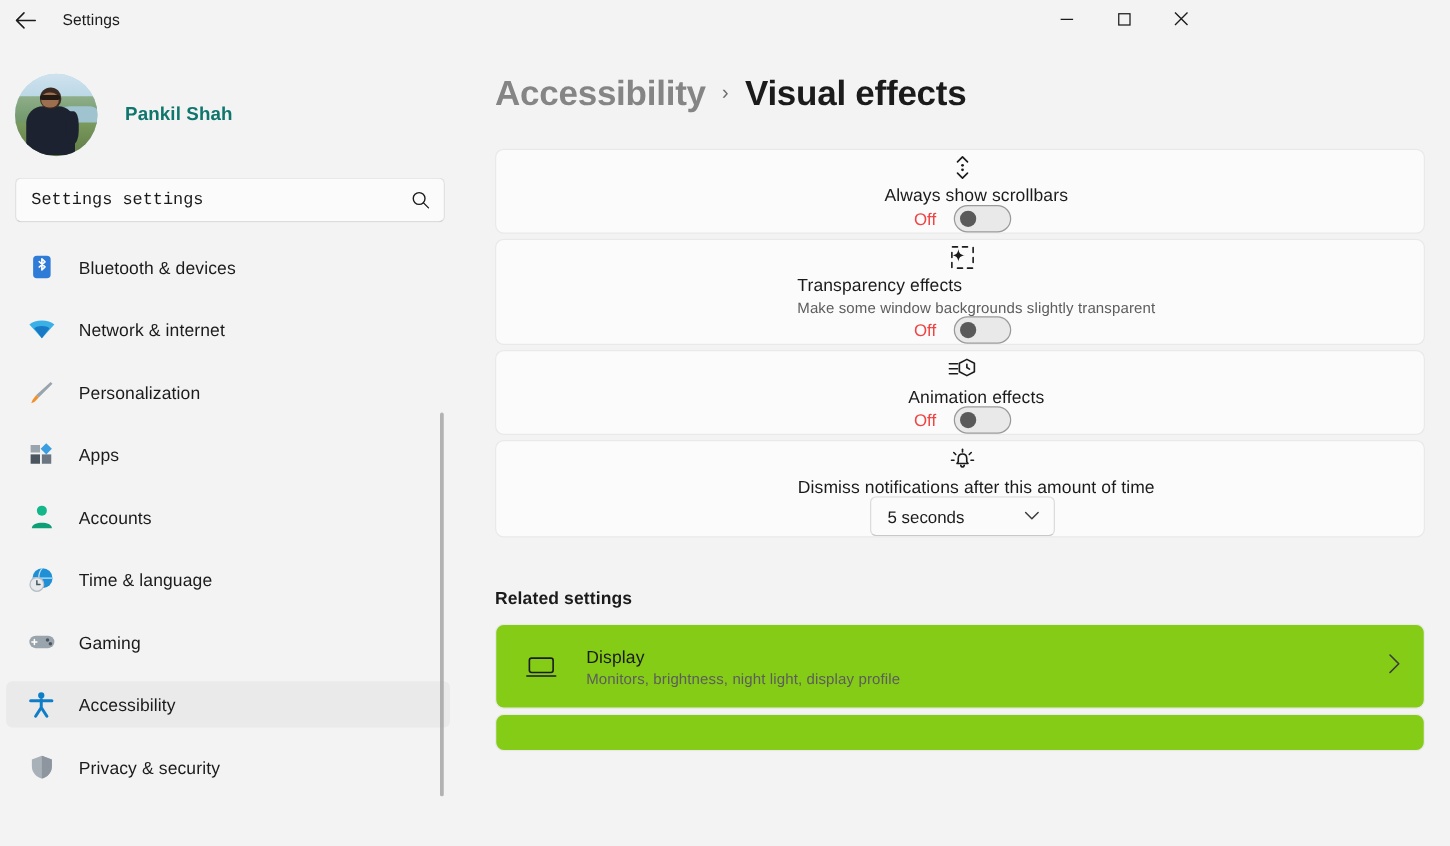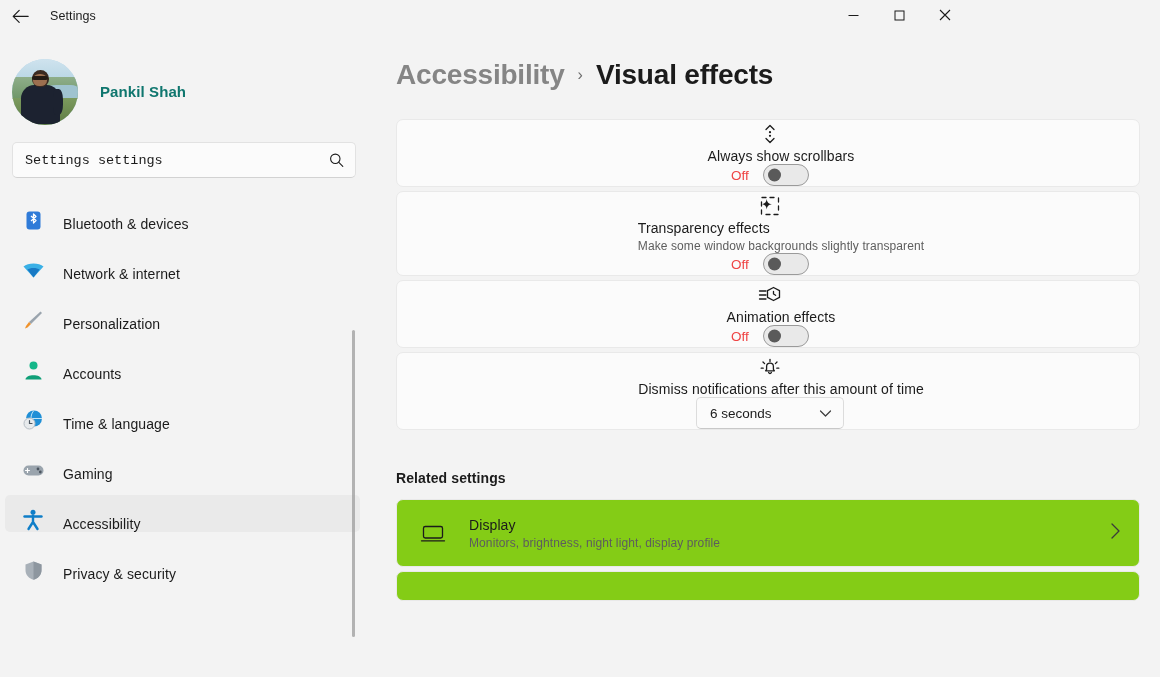--- a/index.html
+++ b/index.html
@@ -120,21 +120,21 @@
     position: absolute; right: 11px; top: 50%;
     transform: translateY(-50%);
     display: flex;
   }
 
   .nav { margin-top: 17px; position: relative; }
   .nav-item {
     position: relative;
     height: 37px; margin: 0 8px 13px 5px;
     border-radius: 5px;
-    display: flex; align-items: flex-end;
+    display: flex; align-items: center;
     padding-left: 16px; cursor: default;
   }
   .nav-item.selected { background: #eaeaea; }
   .nav-item.selected::before {
     content: ""; position: absolute;
     left: -8px; top: 50%; transform: translateY(-50%);
     width: 3px; height: 17px; border-radius: 2px;
     background: #0067c0;
   }
   .nav-icon {
@@ -339,20 +339,31 @@
     <div class="nav-item">
       <span class="nav-icon">
         <svg width="22" height="22" viewBox="0 0 22 22">
           <path d="M18.5 2.5 L20 4 L9 15 L7 13 Z" fill="#9aa4ad"></path>
           <path d="M7 13 L9 15 L5.5 18.5 L3 19.5 L4 17 Z" fill="#f0922b"></path>
         </svg>
       </span>
       <span class="nav-label">Personalization</span>
     </div>
 
+    <div class="nav-item">
+      <span class="nav-icon">
+        <svg width="21" height="21" viewBox="0 0 21 21">
+          <rect x="1.5" y="3" width="7.5" height="6" fill="#9aa4ad"></rect>
+          <rect x="1.5" y="10.5" width="7.5" height="7.5" fill="#4b5560"></rect>
+          <rect x="10.5" y="10.5" width="7.5" height="7.5" fill="#6b7682"></rect>
+          <path d="M14 1.5 L18.5 6 L14 10.5 L9.5 6 Z" fill="#3a9ee0"></path>
+        </svg>
+      </span>
+      <span class="nav-label">Apps</span>
+    </div>
 
     <div class="nav-item">
       <span class="nav-icon">
         <svg width="21" height="21" viewBox="0 0 21 21">
           <circle cx="10.5" cy="5.5" r="4" fill="#14b789"></circle>
           <path d="M2.5 19.5 C2.5 13.8 18.5 13.8 18.5 19.5 Z" fill="#0f9f77"></path>
         </svg>
       </span>
       <span class="nav-label">Accounts</span>
     </div>
@@ -485,21 +496,21 @@
           <path d="M17.4 8.6 L19 7" stroke="#1b1b1b" stroke-width="1.3" stroke-linecap="round"></path>
           <path d="M5.2 13.2 H3.2" stroke="#1b1b1b" stroke-width="1.3" stroke-linecap="round"></path>
           <path d="M18.8 13.2 H20.8" stroke="#1b1b1b" stroke-width="1.3" stroke-linecap="round"></path>
         </svg>
       </span>
       <div class="card-text">
         <div class="card-title">Dismiss notifications after this amount of time</div>
       </div>
       <div class="card-right">
         <div class="dropdown">
-          <span class="dropdown-value">6 seconds</span>
+          <span class="dropdown-value">5 seconds</span>
           <span>
             <svg width="13" height="9" viewBox="0 0 13 9" fill="none">
               <path d="M1.5 2 L6.5 7 L11.5 2" stroke="#3b3b3b" stroke-width="1.2" stroke-linecap="round" stroke-linejoin="round"></path>
             </svg>
           </span>
         </div>
       </div>
     </div>
 
   </div>

